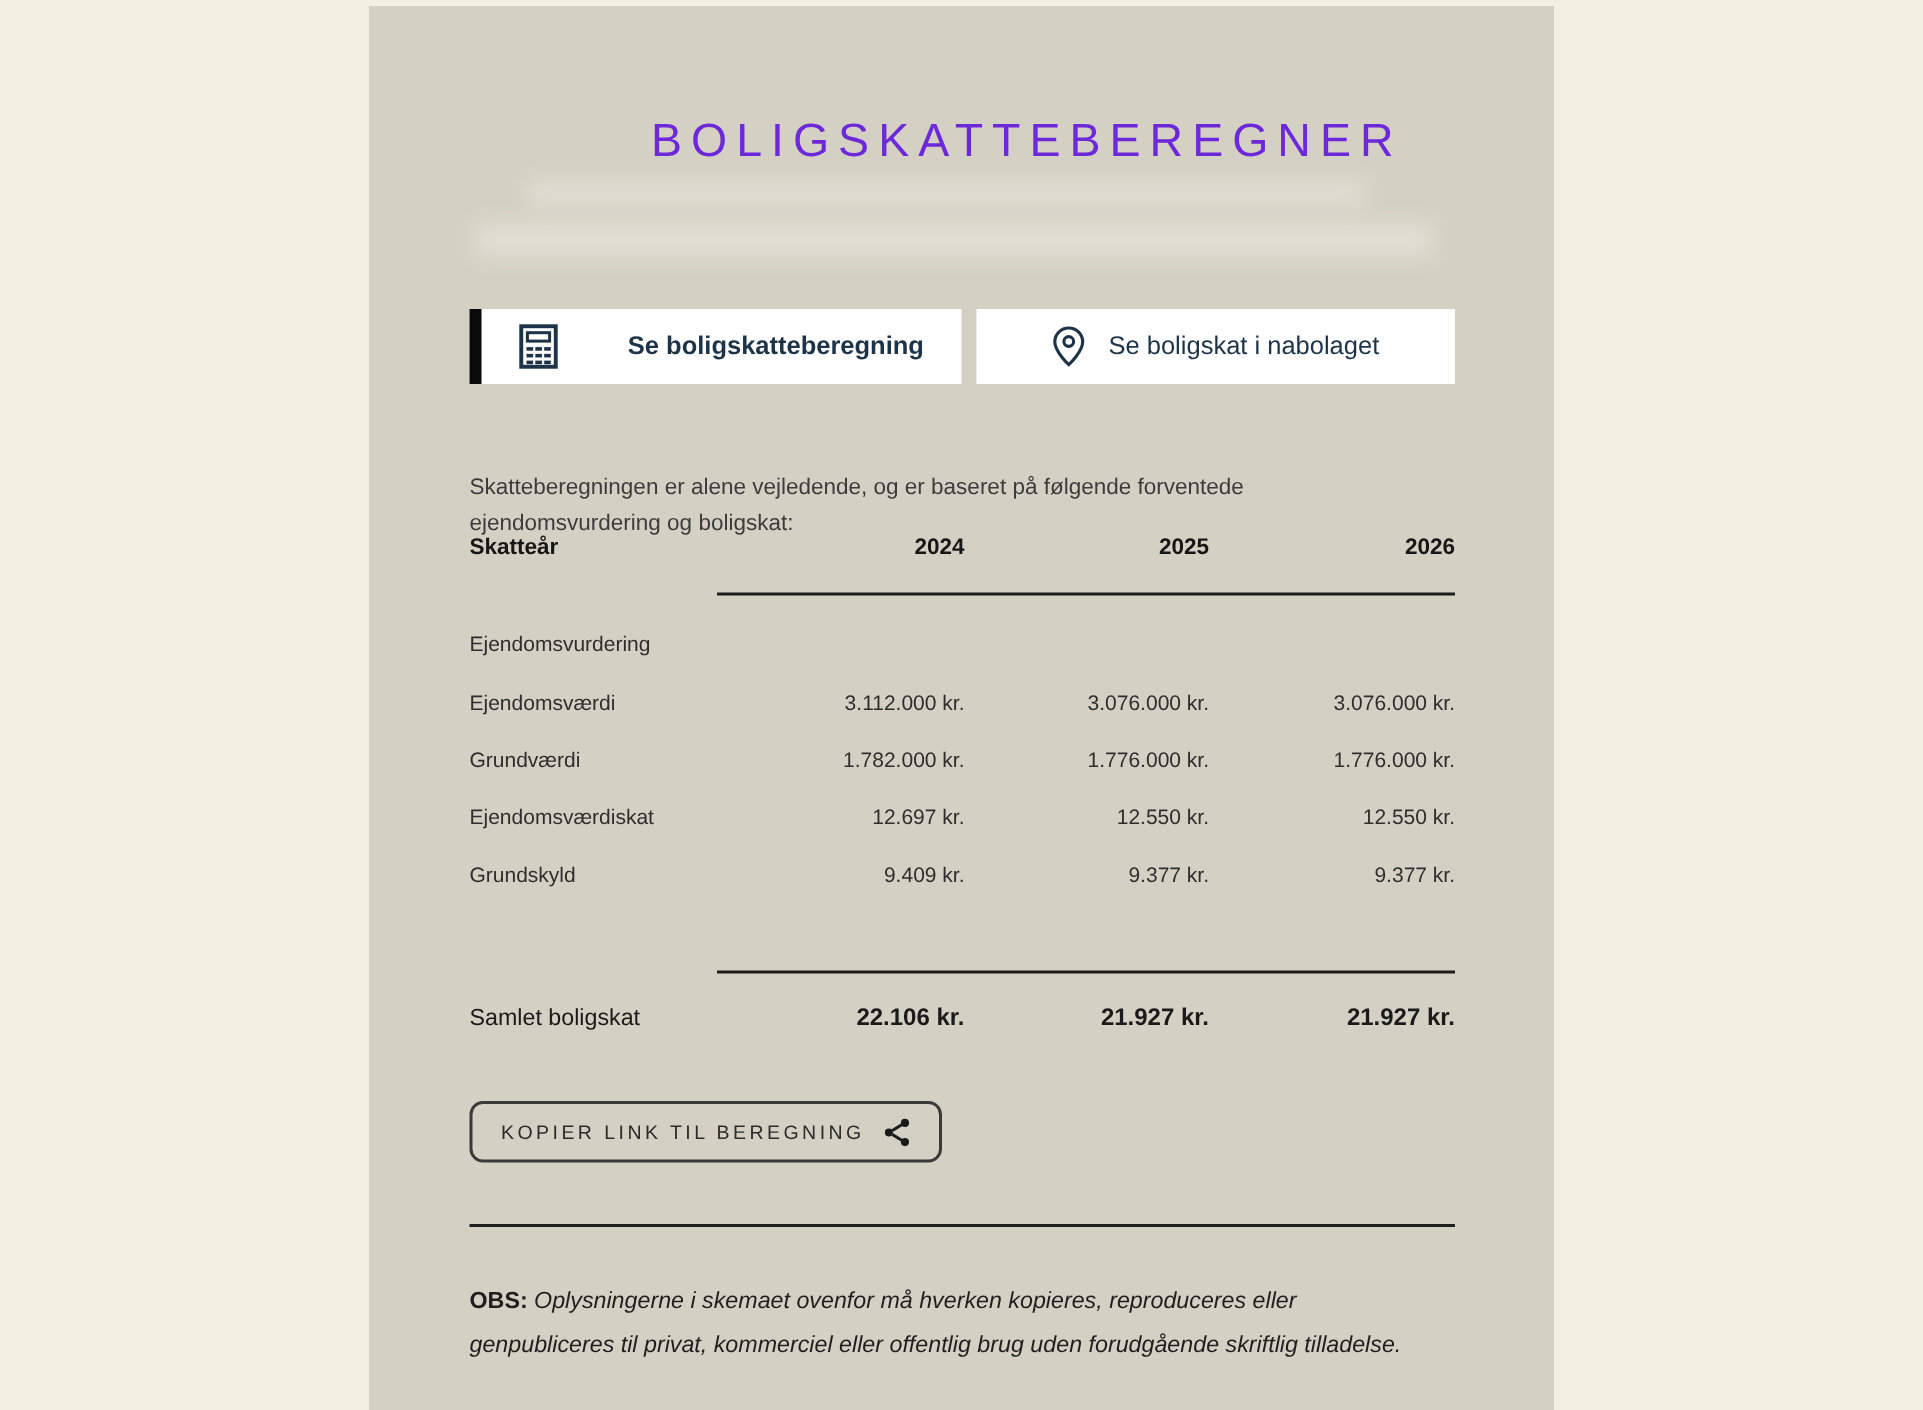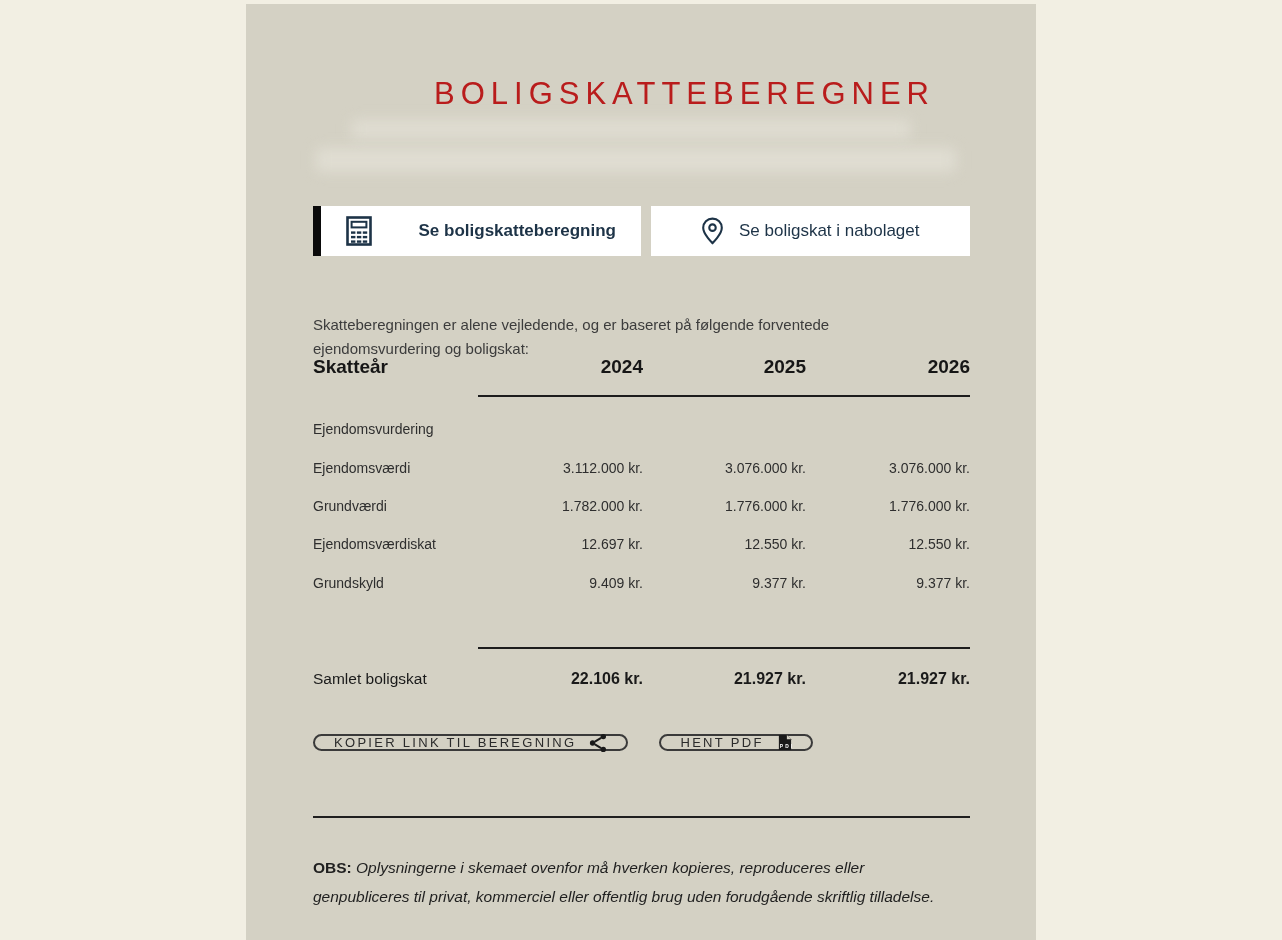--- a/index.html
+++ b/index.html
@@ -16,21 +16,21 @@
     width: 790px; height: 936px;
     background: #d4d1c4;
   }
   .abs { position: absolute; }
 
   .title {
     left: 0; top: 72px; width: 877px;
     text-align: center;
     font-size: 31px;
     letter-spacing: 6px;
-    color: #b91c1c;
+    color: #6d28d9;
     font-weight: 500;
   }
 
   
   .ghost-row { position: absolute; filter: blur(7px); background: rgba(240,237,228,0.45); border-radius: 4px; }
   .ghost-1 { left: 105px; top: 116px; width: 560px; height: 18px; }
   .ghost-2 { left: 70px;  top: 144px; width: 640px; height: 24px; }
 
   .tabs {
     left: 67px; top: 202px; width: 657px; height: 50px;
@@ -51,21 +51,21 @@
   .intro {
     left: 67px; top: 267px; width: 570px;
     font-size: 15px; line-height: 24px;
     color: #3c3c3c;
     margin-top: 42px;
   }
 
   .tbl-head {
     left: 67px; top: 352px; width: 657px;
     display: grid; grid-template-columns: 167px 163px 163px 164px;
-    font-size: 19px; font-weight: bold; color: #161616;
+    font-size: 15px; font-weight: bold; color: #161616;
     align-items: baseline;
   }
   .tbl-head .year { text-align: right; }
 
   .head-rule  { left: 232px; top: 391px; width: 492px; height: 2px; background: #1c1c1c; }
   .body-rule  { left: 232px; top: 643px; width: 492px; height: 2px; background: #1c1c1c; }
 
   .tbl-body { left: 67px; top: 406px; width: 657px; }
   .trow {
     display: grid; grid-template-columns: 167px 163px 163px 164px;
@@ -77,21 +77,21 @@
   .trow-total {
     left: 67px; top: 666px; width: 657px;
     display: grid; grid-template-columns: 167px 163px 163px 164px;
     align-items: center;
     font-size: 15.5px; color: #1a1a1a;
   }
   .trow-total .val { text-align: right; font-weight: bold; font-size: 16px; }
 
   .actions { left: 67px; top: 730px; display: flex; gap: 31px; }
   .btn {
-    height: 17px;
+    height: 41px;
     border: 2px solid #3a3a3a;
     border-radius: 9px;
     background: transparent;
     display: inline-flex; align-items: center;
     gap: 13px;
     padding: 0 19px;
     font-family: "Liberation Sans", sans-serif;
     font-size: 13px;
     letter-spacing: 2.3px;
     color: #2b2b2b;
@@ -208,29 +208,19 @@
       <span class="bicon">
         <svg width="18" height="20" viewBox="0 0 18 20" fill="none">
           <circle cx="14.3" cy="3.6" r="2.7" fill="#1a1a1a"></circle>
           <circle cx="3.6" cy="10" r="2.7" fill="#1a1a1a"></circle>
           <circle cx="14.3" cy="16.4" r="2.7" fill="#1a1a1a"></circle>
           <line x1="5.9" y1="8.7" x2="12.1" y2="4.8" stroke="#1a1a1a" stroke-width="2"></line>
           <line x1="5.9" y1="11.3" x2="12.1" y2="15.2" stroke="#1a1a1a" stroke-width="2"></line>
         </svg>
       </span>
     </button>
-    <button class="btn">
-      <span>HENT PDF</span>
-      <span class="bicon">
-        <svg width="15" height="17" viewBox="0 0 16 18" fill="none">
-          <path d="M2 1 h8.5 L15 5.5 V17 H2 z" fill="#1a1a1a"></path>
-          <path d="M10.5 1 L15 5.5 H10.5 z" fill="#d4d1c4"></path>
-          <text x="3" y="15.2" font-family="Liberation Sans, sans-serif" font-size="5.2" font-weight="bold" fill="#ffffff">PDF</text>
-        </svg>
-      </span>
-    </button>
   </div>
 
   <div class="abs bottom-rule"></div>
 
   <div class="abs obs"><b>OBS:</b><span> Oplysningerne i skemaet ovenfor må hverken kopieres, reproduceres eller genpubliceres til privat, kommerciel eller offentlig brug uden forudgående skriftlig tilladelse.</span></div>
 
 </div>
 
 </body></html>

